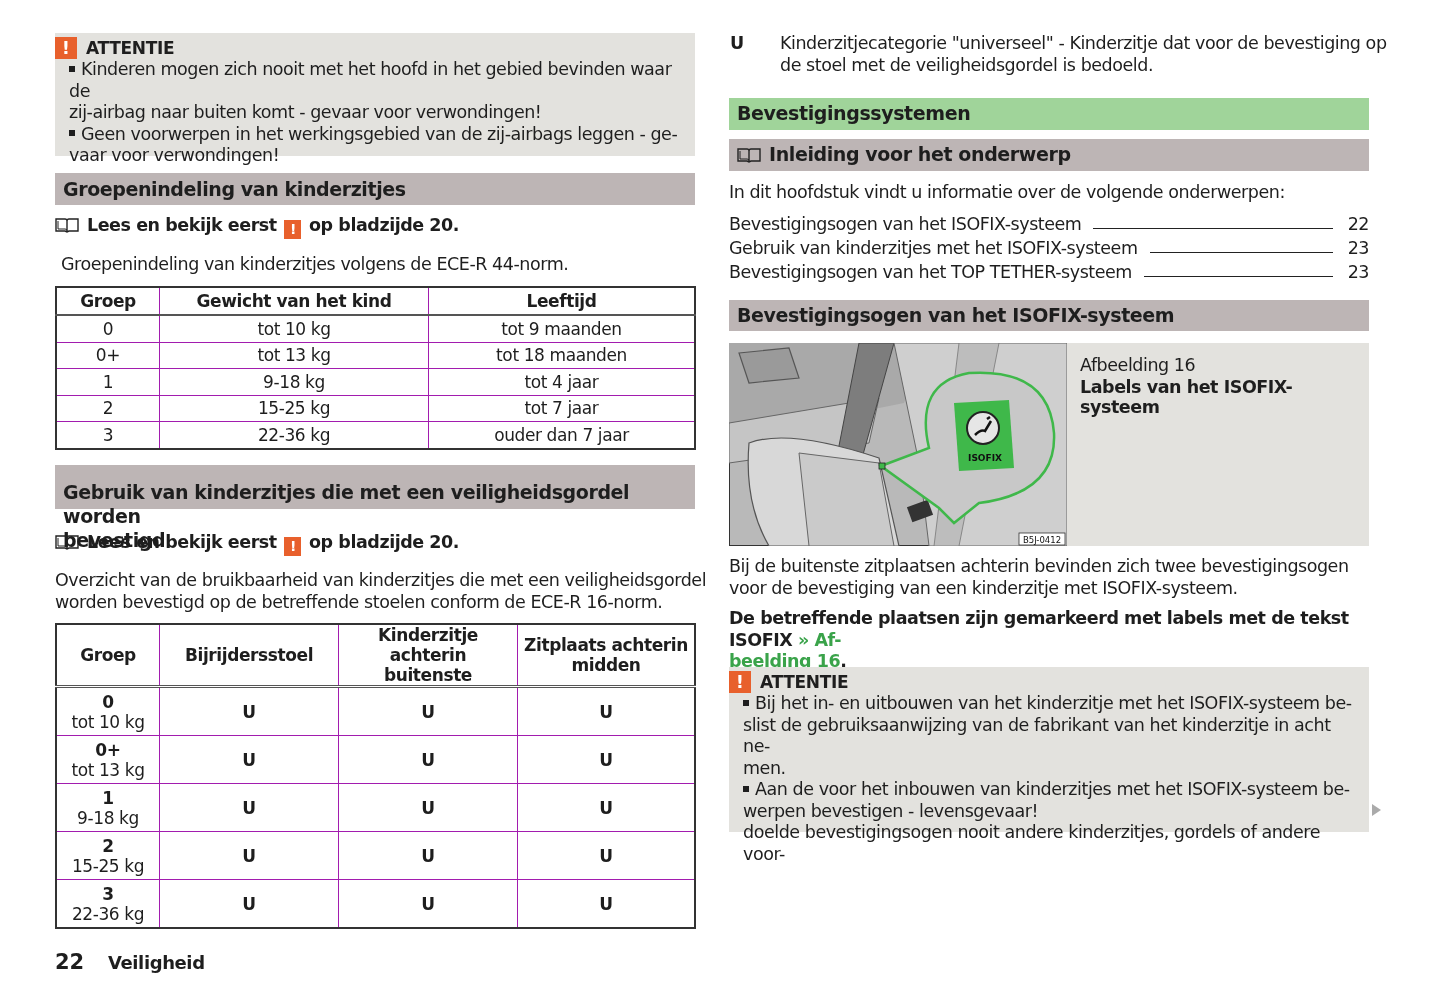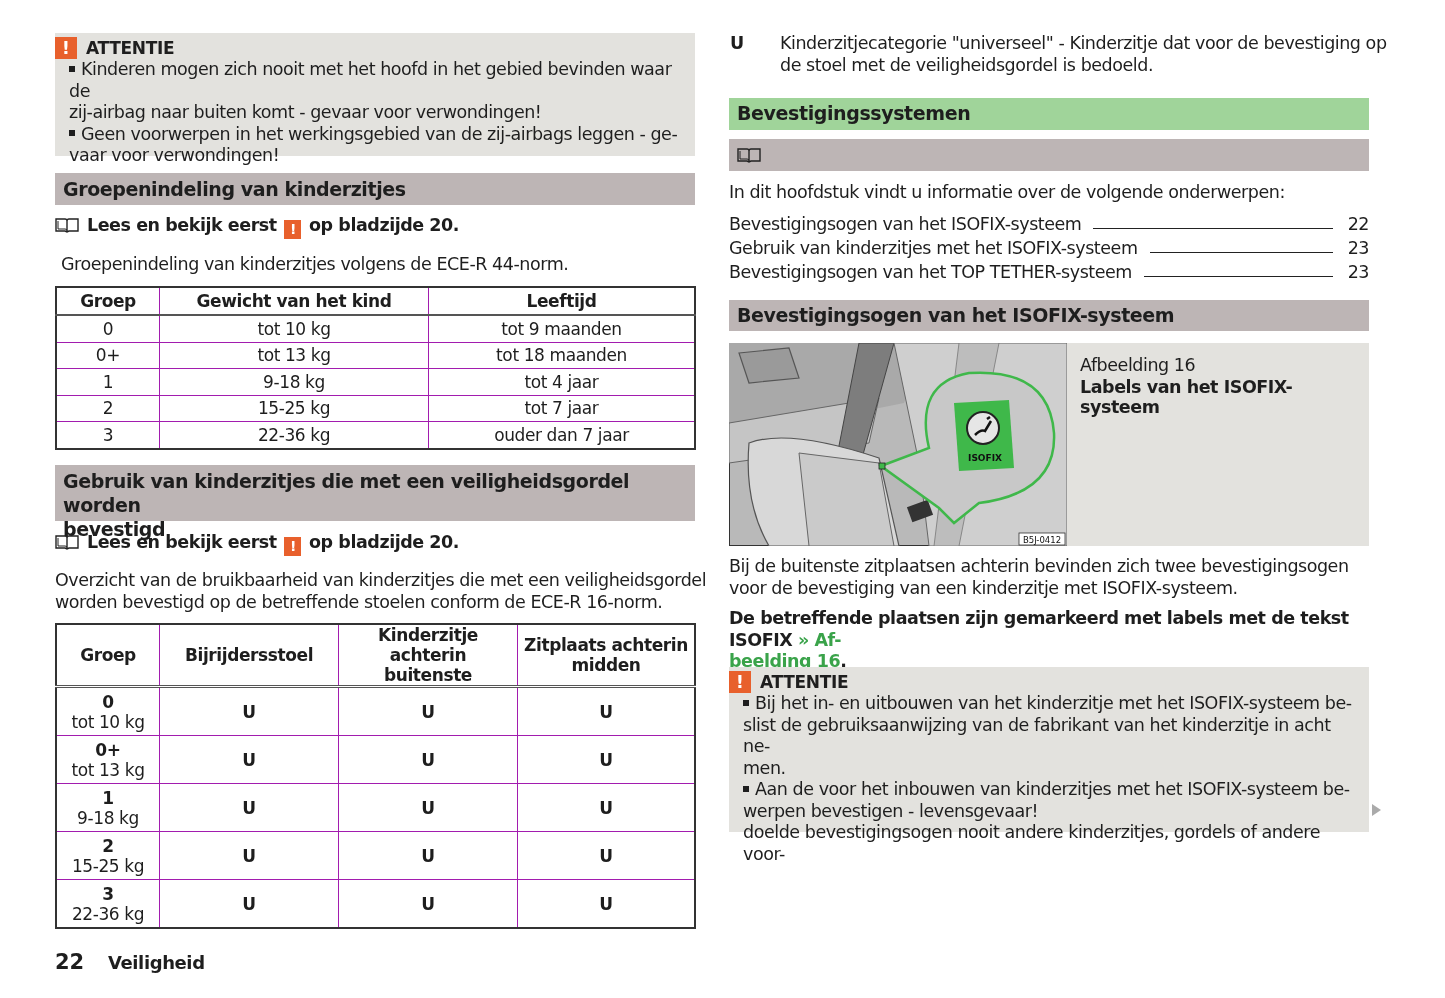--- a/index.html
+++ b/index.html
@@ -108,21 +108,21 @@
         <td>tot 7 jaar</td>
       </tr>
       <tr>
         <td>3</td>
         <td>22-36 kg</td>
         <td>ouder dan 7 jaar</td>
       </tr>
     </tbody>
 </table>
 
-<div class="abs h-gray" style="left:55px; top:465px; width:640px; height:56px; padding-top:4px;">
+<div class="abs h-gray" style="left:55px; top:465px; width:640px; height:44px; padding-top:15px;">
   <div>Gebruik van kinderzitjes die met een veiligheidsgordel worden</div>
   <div>bevestigd</div>
 </div>
 
 <div class="abs txt b" style="left:55px; top:532px;">
   <svg class="book" viewBox="0 0 24 16">
       <path d="M1 2 L1 14 L10 14 Q12 15 12 15 Q12 15 14 14 L23 14 L23 2 L14 2 Q12 2 12 4 Q12 2 10 2 Z M12 4 L12 15" fill="none" stroke="#222" stroke-width="1.4"></path>
       <path d="M3 4 L3 12 L10 12 Q11 12 12 13" fill="none" stroke="#222" stroke-width="1"></path>
     </svg><span>Lees en bekijk eerst</span>
   <span class="inline-warn">!</span>
@@ -206,21 +206,21 @@
   <div>Kinderzitjecategorie "universeel" - Kinderzitje dat voor de bevestiging op</div>
   <div>de stoel met de veiligheidsgordel is bedoeld.</div>
 </div>
 
 <div class="abs h-green" style="left:729px; top:98px; width:640px; height:32px;">Bevestigingssystemen</div>
 
 <div class="abs h-gray" style="left:729px; top:139px; width:640px; height:32px; padding-top:3px;">
   <svg class="book" viewBox="0 0 24 16">
       <path d="M1 2 L1 14 L10 14 Q12 15 12 15 Q12 15 14 14 L23 14 L23 2 L14 2 Q12 2 12 4 Q12 2 10 2 Z M12 4 L12 15" fill="none" stroke="#222" stroke-width="1.4"></path>
       <path d="M3 4 L3 12 L10 12 Q11 12 12 13" fill="none" stroke="#222" stroke-width="1"></path>
-    </svg>
+    </svg><span>Inleiding voor het onderwerp</span>
 </div>
 
 <div class="abs txt" style="left:729px; top:182px;">In dit hoofdstuk vindt u informatie over de volgende onderwerpen:</div>
 
 <div class="abs" style="left:729px; top:210px; width:640px;">
   <div class="toc-row">
     <span>Bevestigingsogen van het ISOFIX-systeem</span>
       <span class="toc-line"></span>
       <span class="toc-page">22</span>
   </div>

